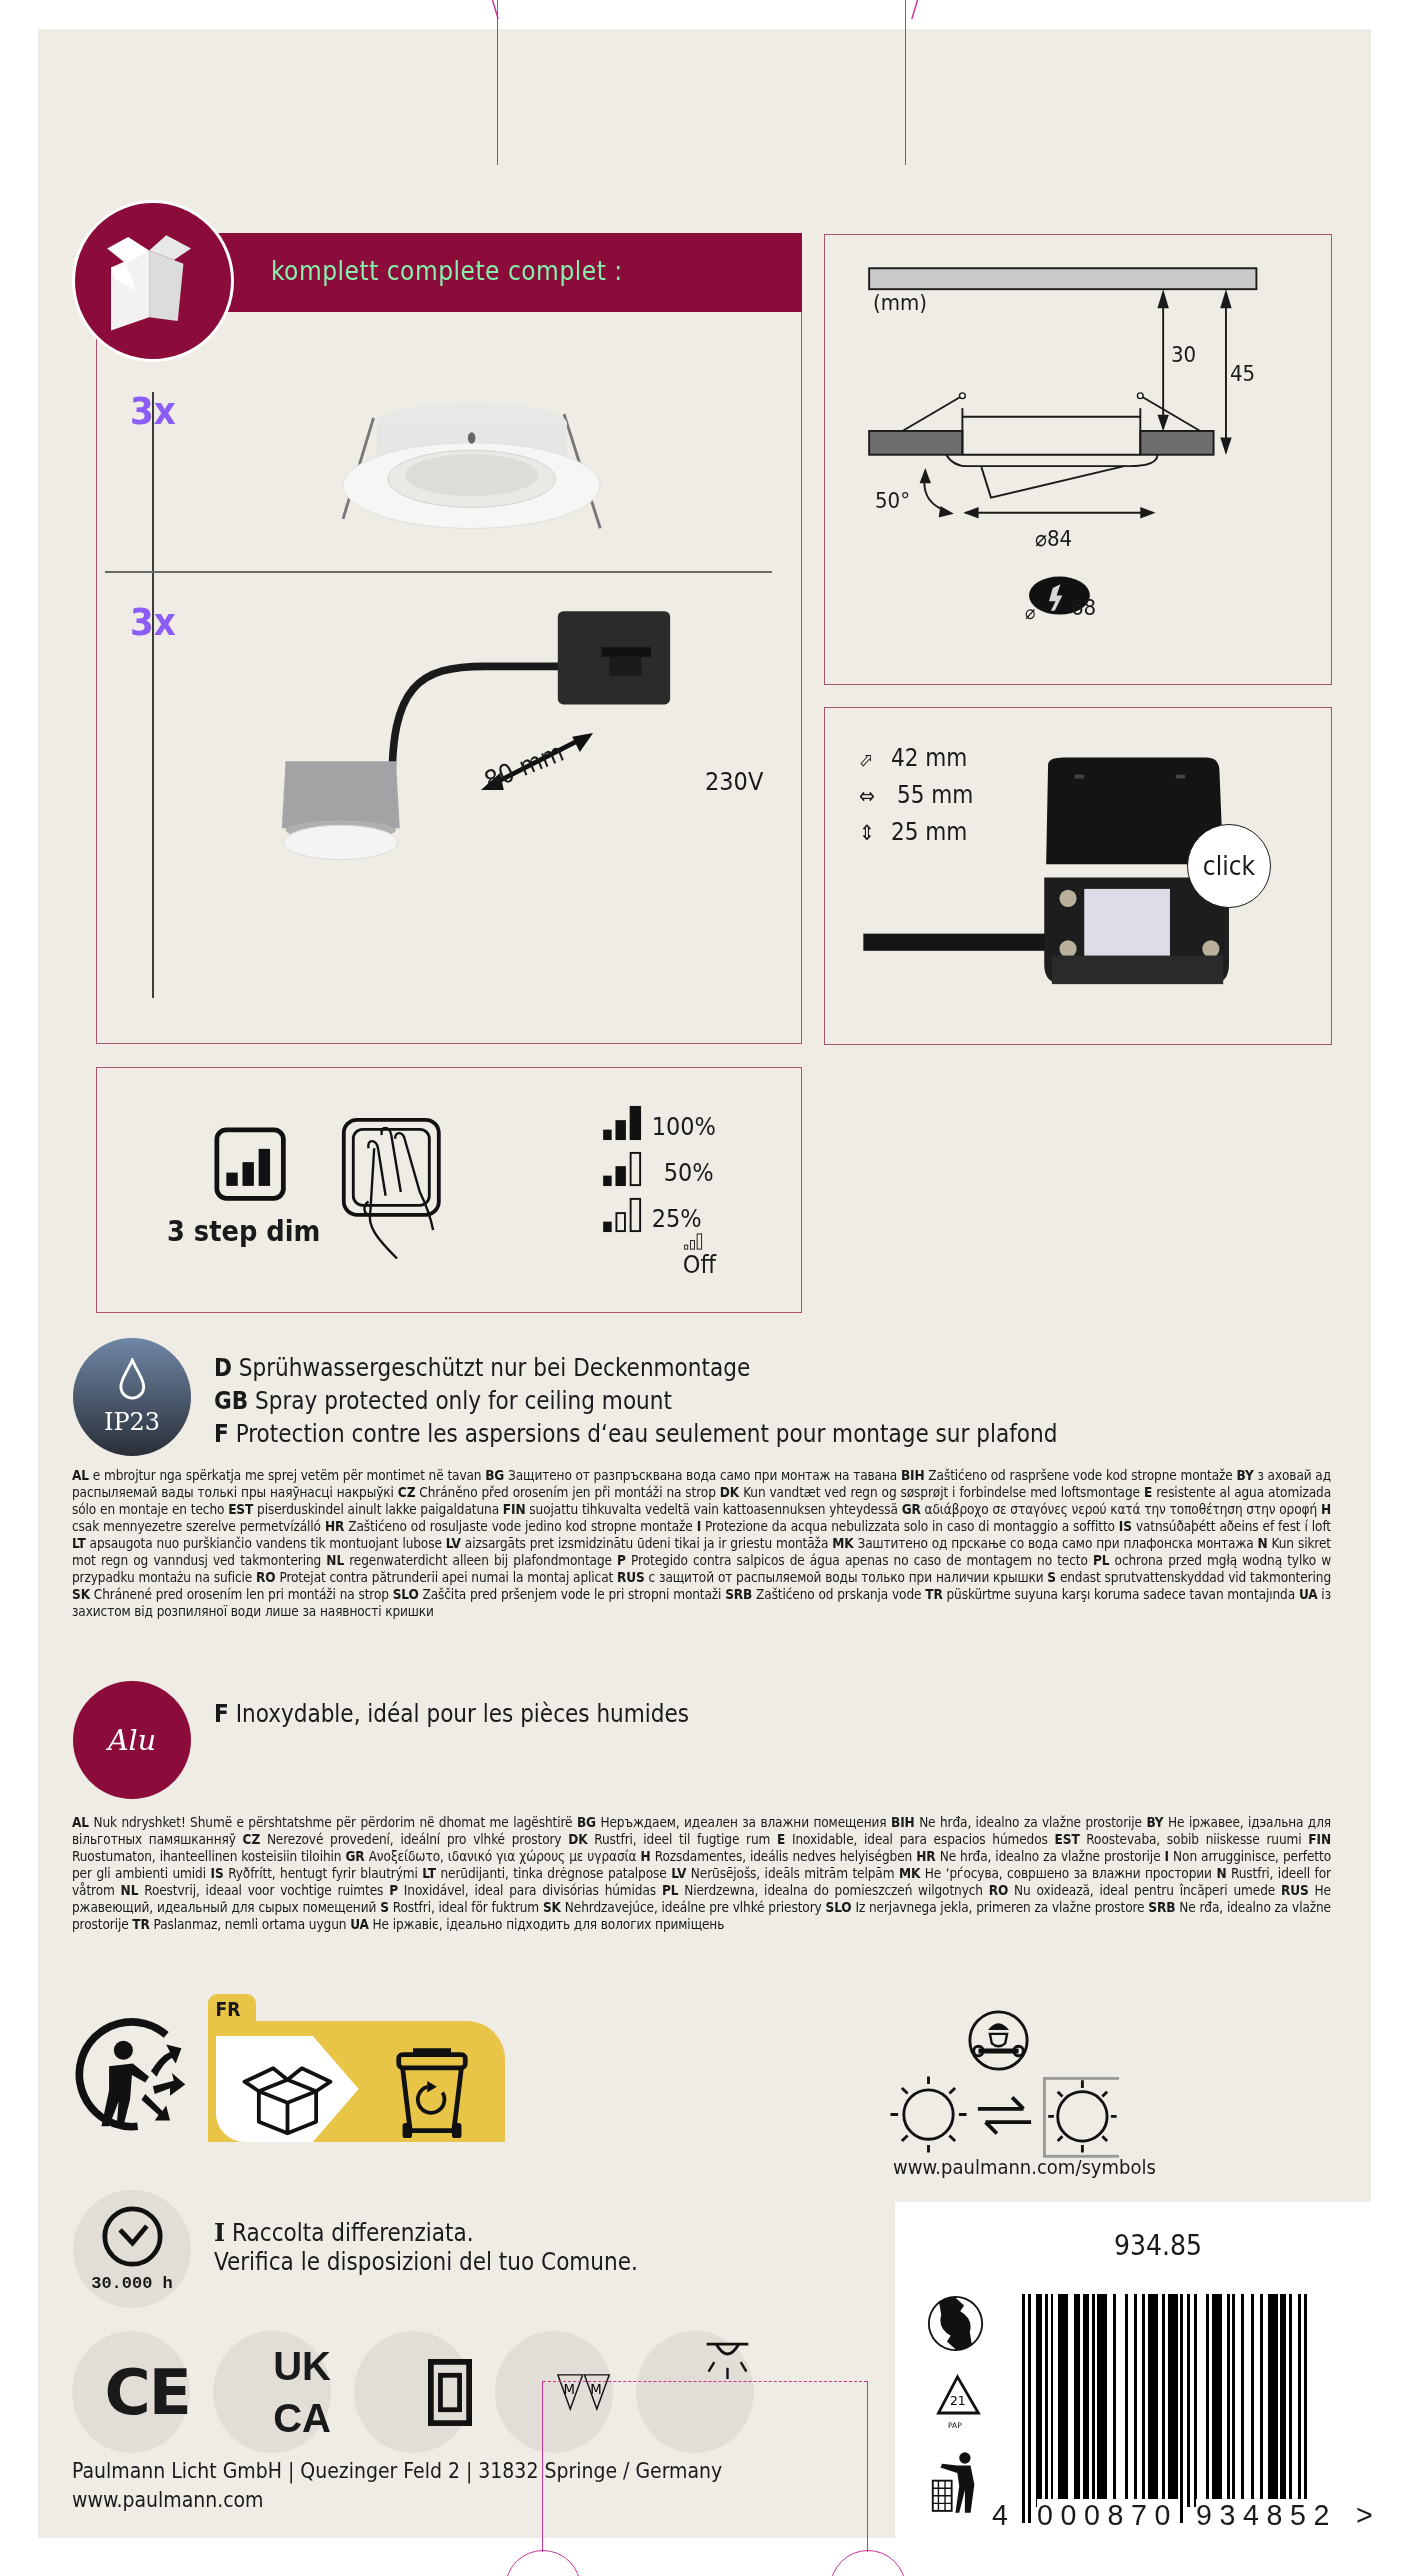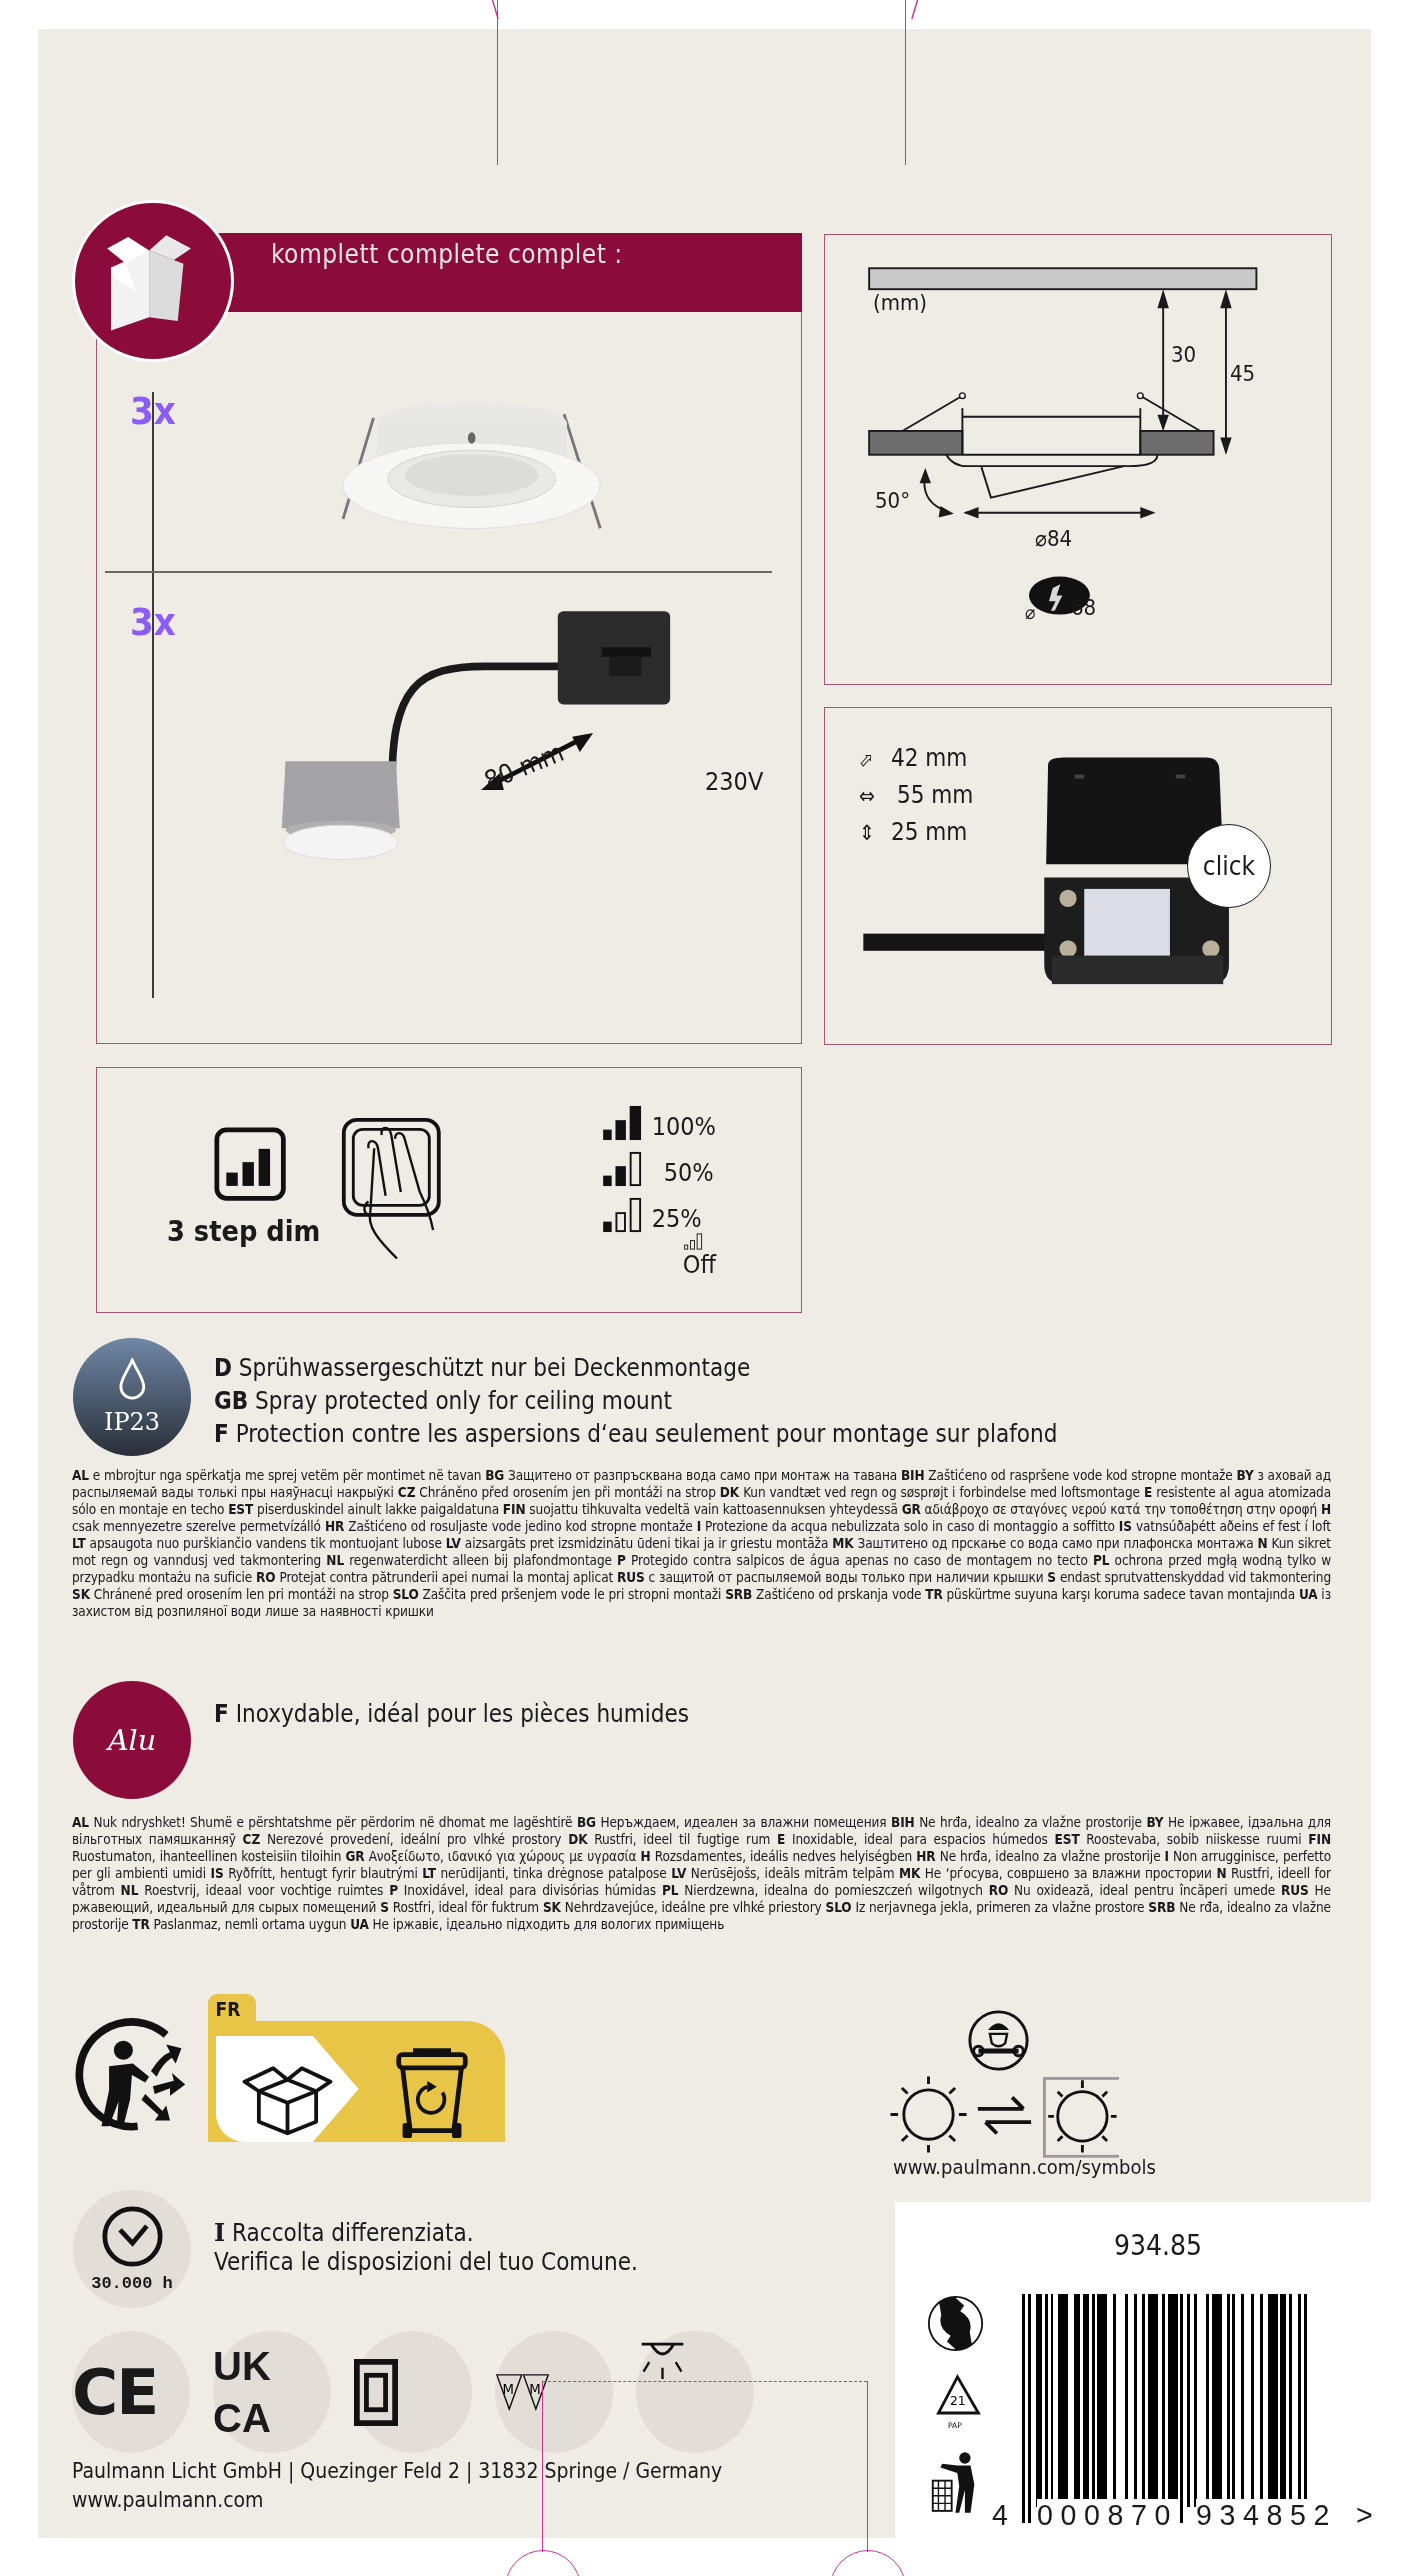--- a/index.html
+++ b/index.html
@@ -8,39 +8,39 @@
   .abs { position: absolute; }
   .panel { position: absolute; left: 38px; top: 28.6px; width: 1333px; height: 2509px; background: #efebe5; }
   .maroon { color: #8b5cf6; }
   .box { position: absolute; border: 1.4px solid #a8566f; }
   .cut { position: absolute; border-color: #cc3399; border-style: solid; border-width: 0; }
   .b { font-weight: bold; }
   .txt-small { font-size: 13.5px; line-height: 17px; letter-spacing: -0.1px; text-align: justify; font-stretch: condensed; }
   .txt-small .b { font-weight: bold; }
   .lang-line { font-size: 24px; line-height: 33px; white-space: nowrap; }
   .circle-ico { position: absolute; border-radius: 50%; }
-  .cert { position: absolute; width: 118px; height: 122px; border-radius: 50%; background: #e2ddd6; display:flex; align-items:center; justify-content:flex-start; }
+  .cert { position: absolute; width: 118px; height: 122px; border-radius: 50%; background: #e2ddd6; display:flex; align-items:center; justify-content:flex-end; }
   .bar { position: absolute; top: 0; height: 100%; background: #000; }
 </style>
 </head>
 <body>
 
 <div class="cut" style="left:497px;top:0;width:409px;height:167px;border-left-width:1.4px;border-right-width:1.4px;"></div>
 <div class="abs" style="left:497px;top:165px;width:409px;height:0;border-top:1.9px dashed #cc3399;"></div>
 <svg class="abs" style="left:481px;top:0;" width="448" height="21" viewBox="0 0 470 22">
     <path d="M12 0 L18 20 M458 0 L452 20" stroke="#cc3399" stroke-width="1.5" fill="none"></path>
   </svg>
 
 <div class="panel"></div>
 
 <div class="cut" style="left:497px;top:28.6px;width:409px;height:136px;border-left-width:1.4px;border-right-width:1.4px;"></div>
 
 <div class="box" style="left:96px;top:257px;width:706px;height:787px;"></div>
 <div class="abs" style="left:210px;top:233px;width:592px;height:79px;background:#8b0c3a;">
-  <span style="position:absolute;left:61px;top:6px;color:#e5e5e5;font-size:26px;letter-spacing:0.5px;">komplett complete complet :</span>
+  <span style="position:absolute;left:61px;top:23px;color:#86efac;font-size:26px;letter-spacing:0.5px;">komplett complete complet :</span>
 </div>
 <div class="circle-ico" style="left:72px;top:200px;width:162px;height:162px;background:#8b0c3a;border:3.8px solid #fff;">
   <svg width="162" height="162" viewBox="0 0 170 170" style="position:absolute;left:-3.8px;top:-3.8px;">
     <polygon points="42,72 82,54 82,124 42,138" fill="#f2f2f2"></polygon>
     <polygon points="82,54 118,68 112,128 82,124" fill="#dcdcdc"></polygon>
     <polygon points="38,52 60,40 82,54 58,68" fill="#fff"></polygon>
     <polygon points="82,54 100,38 126,52 108,64" fill="#e8e8e8"></polygon>
     <polygon points="42,72 58,68 68,96 46,84" fill="#fff"></polygon>
   </svg>
 </div>

